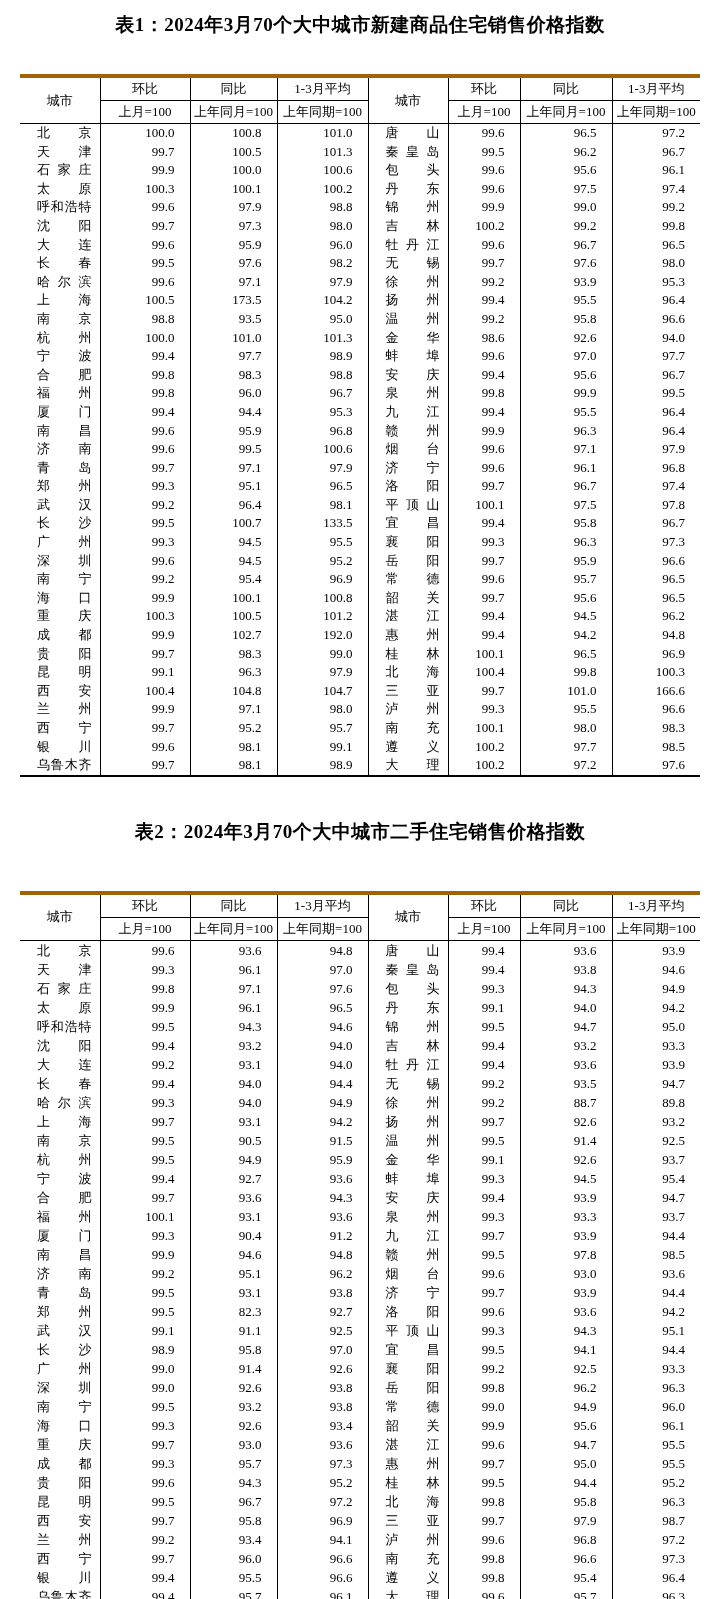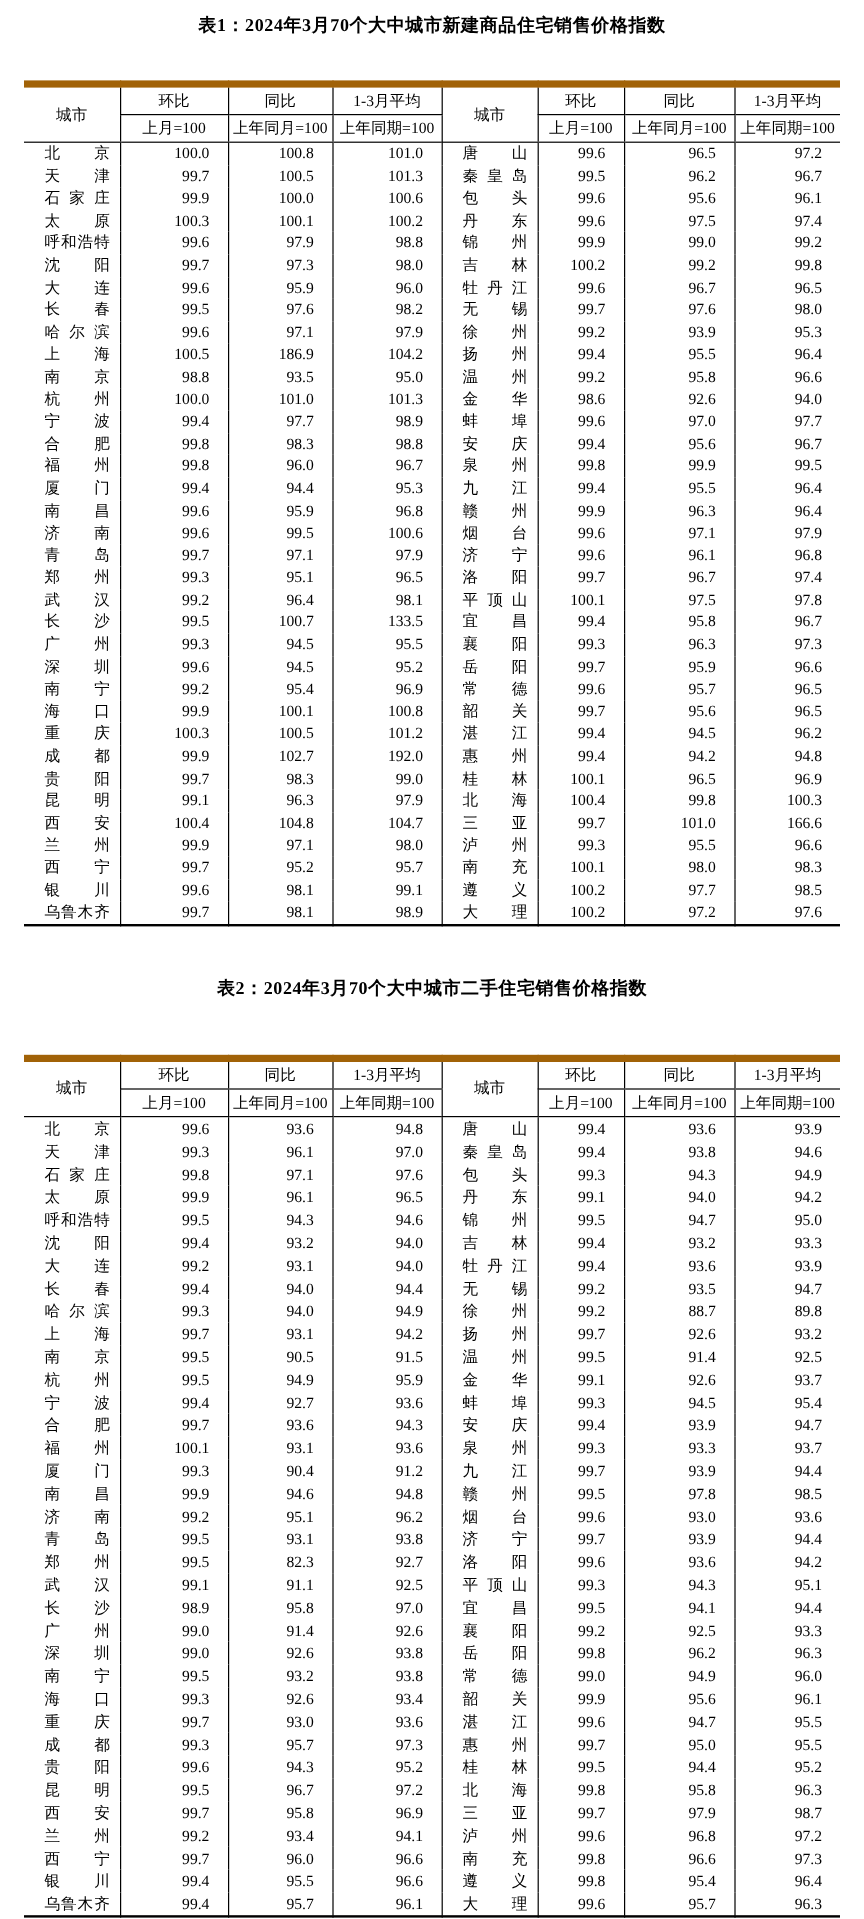--- a/index.html
+++ b/index.html
@@ -4,33 +4,33 @@
 <style>
   html, body { margin: 0; padding: 0; background: #ffffff; }
   body {
     width: 720px;
     font-family: "Liberation Serif", "DejaVu Serif", serif;
     color: #000;
   }
   .page { padding: 12px 20px 10px 20px; }
 
   .table-title {
-    font-size: 15px;
+    font-size: 19px;
     font-weight: bold;
     text-align: center;
     margin: 0 0 36px 0;
     letter-spacing: 0.5px;
   }
   .title-2 { margin-top: 42px; margin-bottom: 46px; }
 
   table.index-table {
     width: 680px;
     border-collapse: collapse;
     table-layout: fixed;
-    border-top: 6px solid #a16207;
+    border-top: 4px solid #a16207;
     border-bottom: 2px solid #000;
     font-size: 13px;
   }
   .index-table thead th {
     font-weight: normal;
     text-align: center;
     height: 22px;
     padding: 0;
     line-height: 22px;
     border-bottom: 1px solid #000;
@@ -284,21 +284,21 @@
           <td class="num">95.3</td>
         </tr>
         <tr>
           <td class="first-col">
             <div class="city-name">
               <span>上</span>
               <span>海</span>
             </div>
           </td>
           <td class="num">100.5</td>
-          <td class="num">186.9</td>
+          <td class="num">173.5</td>
           <td class="num">104.2</td>
           <td>
             <div class="city-name">
               <span>扬</span>
               <span>州</span>
             </div>
           </td>
           <td class="num">99.4</td>
           <td class="num">95.5</td>
           <td class="num">96.4</td>

